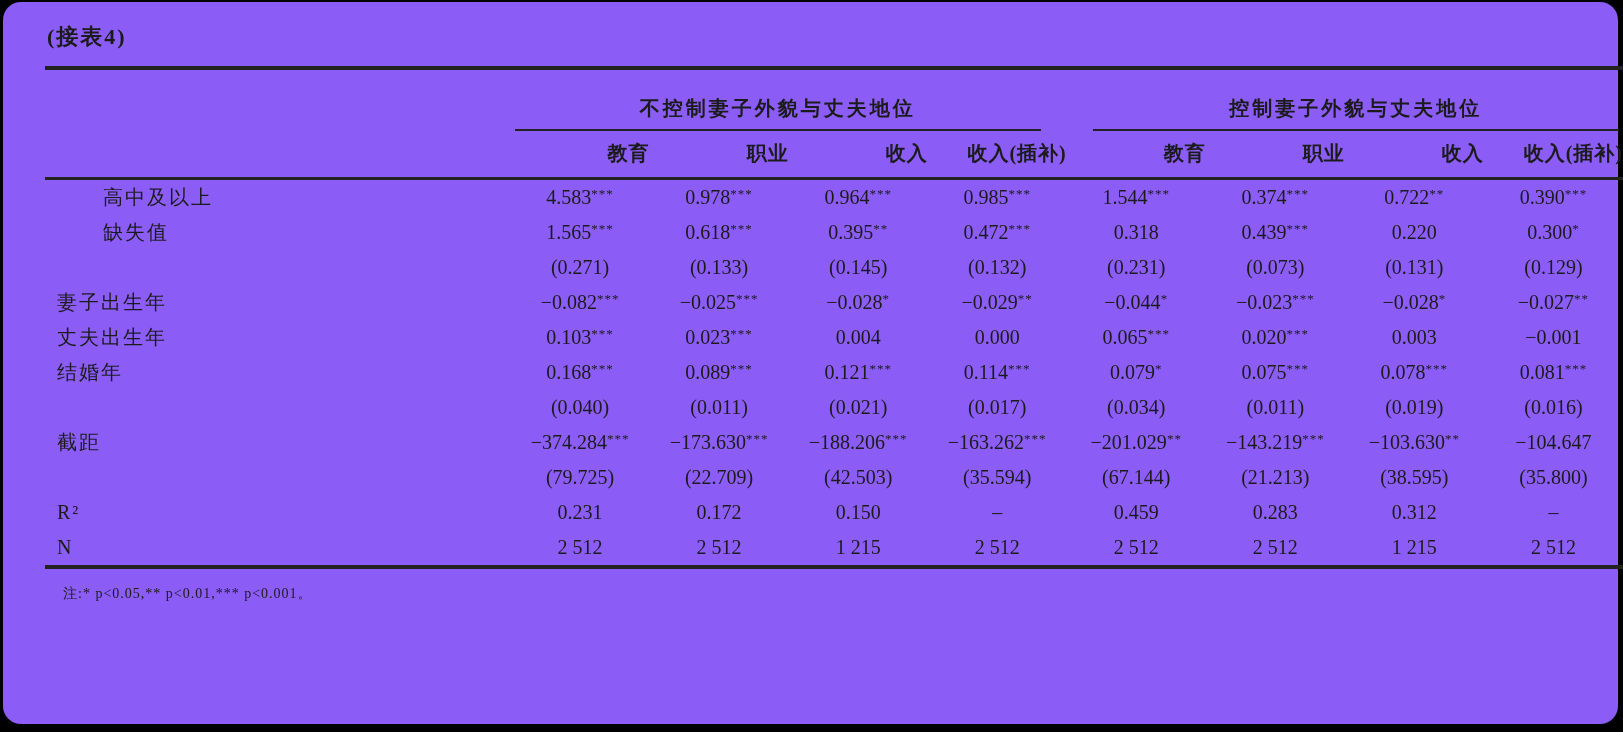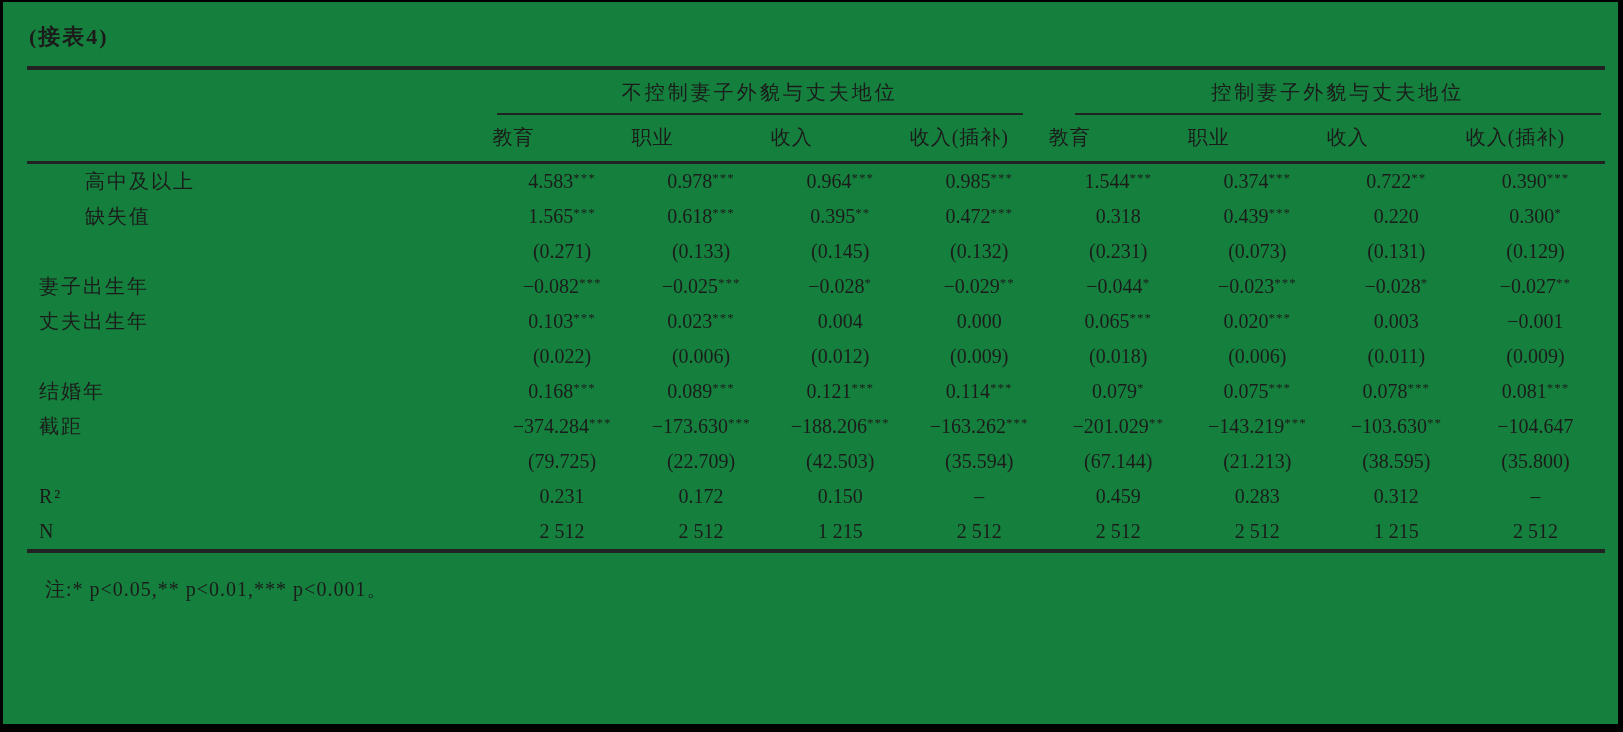--- a/index.html
+++ b/index.html
@@ -3,62 +3,62 @@
 <meta charset="utf-8">
 <style>
   html,body{margin:0;padding:0;}
   body{
     width:1623px;height:732px;background:#000;overflow:hidden;
     font-family:"Liberation Serif","DejaVu Serif",serif;
     color:#1b1b1b;
   }
   .page{
     position:absolute;top:2px;left:3px;right:5px;bottom:8px;
-    background:#15803d;border-radius:0;
-    padding:14px 14px 0 24px;box-sizing:border-box;
+    background:#8b5cf6;border-radius:18px;
+    padding:14px 14px 0 42px;box-sizing:border-box;
   }
   .caption{
     font-size:22px;font-weight:bold;letter-spacing:2px;
     margin:6px 0 14px 2px;
   }
   table.paper-table{
     width:1578px;border-collapse:collapse;table-layout:fixed;
     font-size:20px;
     border-top:4px solid #222;
   }
   col.lbl{width:29.5%;}
   col.num{width:8.8125%;}
-  th{font-weight:normal;}
+  th{font-weight:bold;}
   .group-row th{padding:0;vertical-align:bottom;}
   .group-rule{
     border-bottom:2px solid #222;
     padding:9px 0 7px 0;
     text-align:center;letter-spacing:3px;
   }
   .group-rule.g1{margin:0 26px 0 4px;}
-  .group-rule.g2{margin:0 4px 0 26px;}
+  .group-rule.g2{margin:16px 4px 0 26px;}
   tr.cols td, tr.cols th{
     border-bottom:3px solid #222;
-    padding:9px 0 10px 0;text-align:left;letter-spacing:1px;
+    padding:9px 0 10px 0;text-align:right;letter-spacing:1px;
   }
   td{padding:0;}
   tbody td{
     text-align:center;height:35px;vertical-align:middle;
     white-space:nowrap;
   }
   td.rowlabel{
     text-align:left;padding-left:12px;letter-spacing:2px;
   }
   td.rowlabel.indent{padding-left:58px;}
   sup.stars{
     font-size:13px;letter-spacing:1px;vertical-align:6px;line-height:0;
   }
   tr.bottom-row td{border-bottom:4px solid #222;}
   .note{
-    font-size:20px;margin:23px 0 0 18px;letter-spacing:1px;
+    font-size:14px;margin:16px 0 0 18px;letter-spacing:1px;
   }
 </style>
 </head>
 <body>
 
 <div class="page">
 
   <div class="caption">(接表4)</div>
 
   <table class="paper-table">
@@ -145,42 +145,42 @@
           <td><span>0.103</span><sup class="stars">***</sup></td>
           <td><span>0.023</span><sup class="stars">***</sup></td>
           <td><span>0.004</span></td>
           <td><span>0.000</span></td>
           <td><span>0.065</span><sup class="stars">***</sup></td>
           <td><span>0.020</span><sup class="stars">***</sup></td>
           <td><span>0.003</span></td>
           <td><span>−0.001</span></td>
         </tr>
         <tr>
-          <td class="rowlabel"></td>
-          <td>(0.022)</td>
-          <td>(0.006)</td>
-          <td>(0.012)</td>
-          <td>(0.009)</td>
-          <td>(0.018)</td>
-          <td>(0.006)</td>
-          <td>(0.011)</td>
-          <td>(0.009)</td>
-        </tr>
-        <tr>
           <td class="rowlabel">结婚年</td>
           <td><span>0.168</span><sup class="stars">***</sup></td>
           <td><span>0.089</span><sup class="stars">***</sup></td>
           <td><span>0.121</span><sup class="stars">***</sup></td>
           <td><span>0.114</span><sup class="stars">***</sup></td>
           <td><span>0.079</span><sup class="stars">*</sup></td>
           <td><span>0.075</span><sup class="stars">***</sup></td>
           <td><span>0.078</span><sup class="stars">***</sup></td>
           <td><span>0.081</span><sup class="stars">***</sup></td>
         </tr>
         <tr>
+          <td class="rowlabel"></td>
+          <td>(0.040)</td>
+          <td>(0.011)</td>
+          <td>(0.021)</td>
+          <td>(0.017)</td>
+          <td>(0.034)</td>
+          <td>(0.011)</td>
+          <td>(0.019)</td>
+          <td>(0.016)</td>
+        </tr>
+        <tr>
           <td class="rowlabel">截距</td>
           <td><span>−374.284</span><sup class="stars">***</sup></td>
           <td><span>−173.630</span><sup class="stars">***</sup></td>
           <td><span>−188.206</span><sup class="stars">***</sup></td>
           <td><span>−163.262</span><sup class="stars">***</sup></td>
           <td><span>−201.029</span><sup class="stars">**</sup></td>
           <td><span>−143.219</span><sup class="stars">***</sup></td>
           <td><span>−103.630</span><sup class="stars">**</sup></td>
           <td><span>−104.647</span></td>
         </tr>

